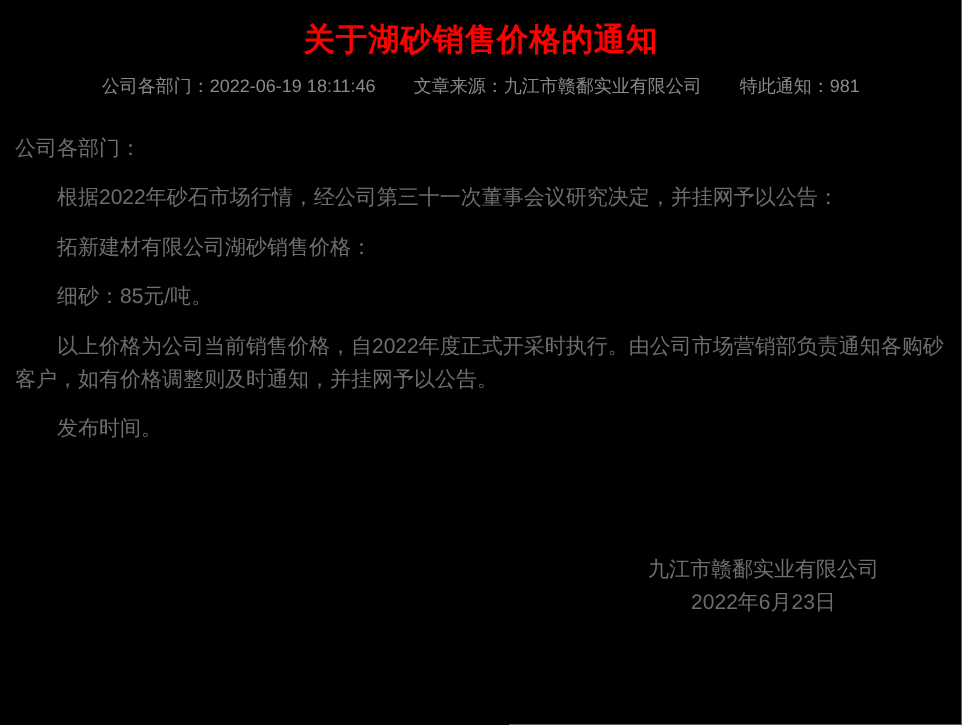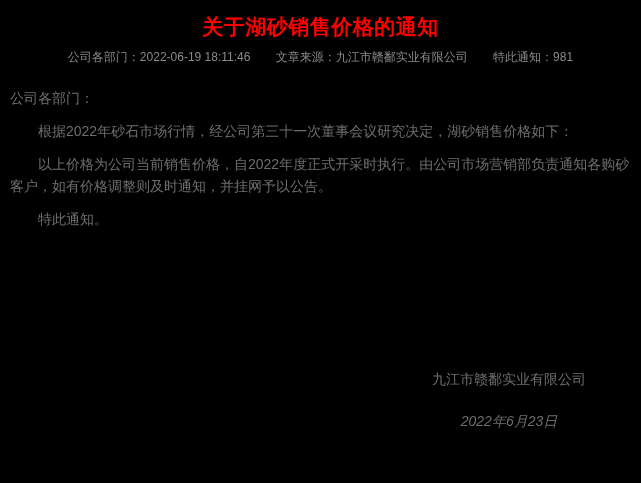--- a/index.html
+++ b/index.html
@@ -63,44 +63,44 @@
     right: 55px;
     text-align: center;
     color: #6e6e6e;
     font-size: 14px;
   }
   .signature-company {
     line-height: 22px;
     white-space: nowrap;
   }
   .signature-date {
-    margin-top: 20px;
     line-height: 22px;
     white-space: nowrap;
-    font-style: italic;
   }
 </style>
 </head>
 <body>
 
 <div class="notice-page">
 
   <h1 class="notice-title">关于湖砂销售价格的通知</h1>
 
   <div class="notice-meta">
     <span class="meta-item"><span>公司各部门：</span><span>2022-06-19 18:11:46</span></span>
     <span class="meta-item"><span>文章来源：</span><span>九江市赣鄱实业有限公司</span></span>
     <span class="meta-item"><span>特此通知：</span><span>981</span></span>
   </div>
 
   <div class="notice-body">
     <p>公司各部门：</p>
-    <p class="indent">根据2022年砂石市场行情，经公司第三十一次董事会议研究决定，湖砂销售价格如下：</p>
+    <p class="indent">根据2022年砂石市场行情，经公司第三十一次董事会议研究决定，并挂网予以公告：</p>
+    <p class="indent">拓新建材有限公司湖砂销售价格：</p>
+    <p class="indent">细砂：85元/吨。</p>
     <p class="indent">以上价格为公司当前销售价格，自2022年度正式开采时执行。由公司市场营销部负责通知各购砂客户，如有价格调整则及时通知，并挂网予以公告。</p>
-    <p class="indent">特此通知。</p>
+    <p class="indent">发布时间。</p>
   </div>
 
   <div class="signature-block">
     <div class="signature-company">九江市赣鄱实业有限公司</div>
     <div class="signature-date">2022年6月23日</div>
   </div>
 
 </div>
 
 </body></html>

